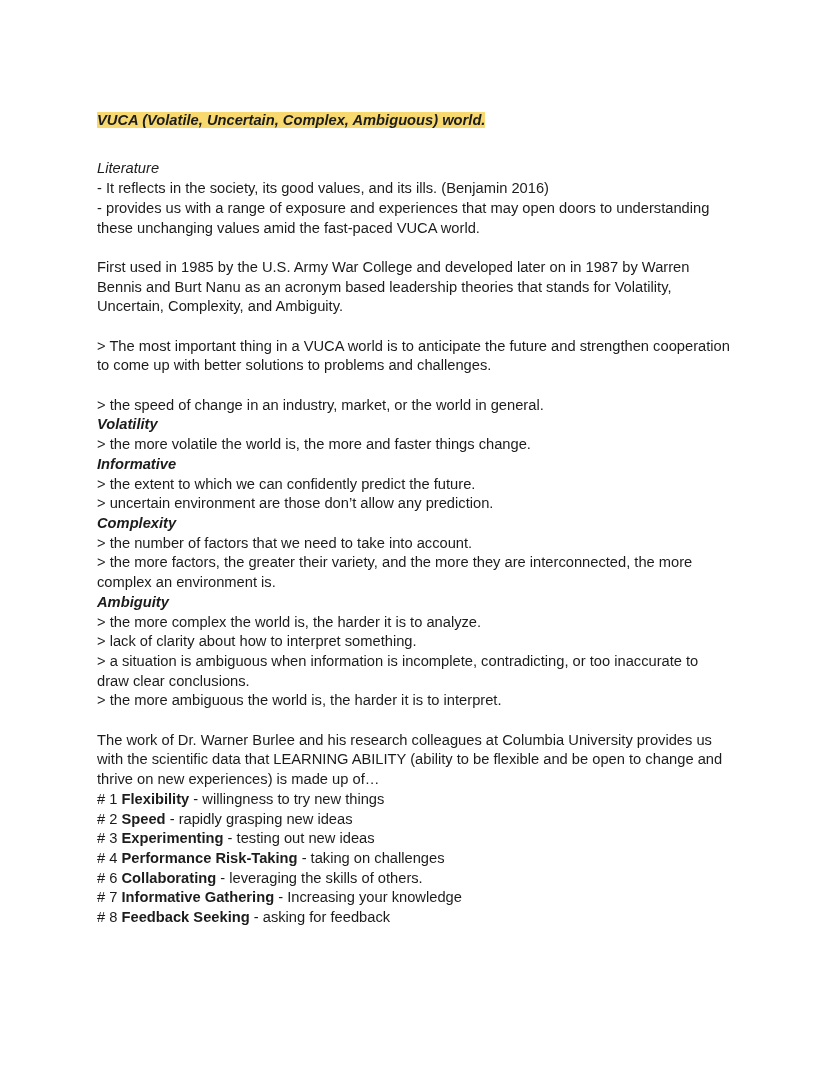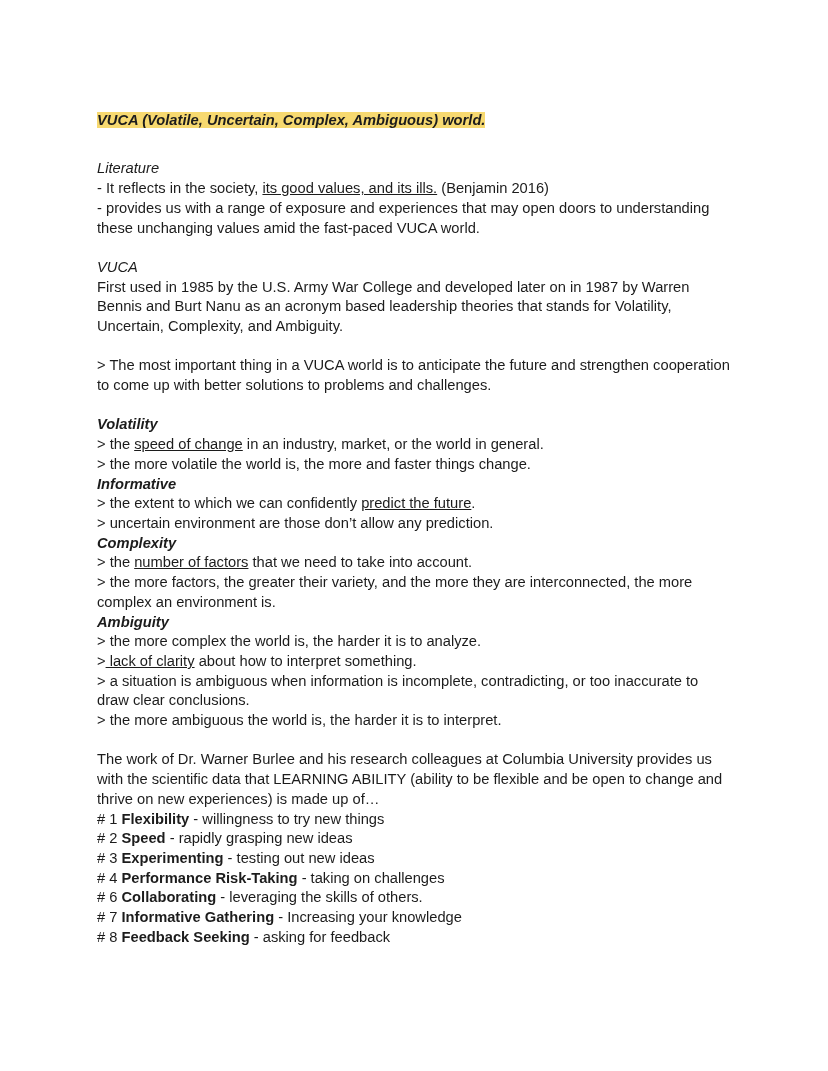--- a/index.html
+++ b/index.html
@@ -29,41 +29,40 @@
     padding: 0;
   }
   p.blank {
     height: 19.7px;
   }
   p.title-para {
     margin-bottom: 9px;
   }
   .b  { font-weight: bold; }
   .i  { font-style: italic; }
-  .u  { text-decoration: underline; }
+  .u  { }
   .hl { background-color: var(--hl, #f7d970); }
 </style>
 </head>
 <body>
 
 <div class="page" style="background: rgb(255, 255, 255); color: rgb(28, 28, 28);">
   <div class="doc-content" id="doc">
       <p class="title-para"><span class="b i hl">VUCA (Volatile, Uncertain, Complex, Ambiguous) world.</span></p>
       <p class="blank">&nbsp;</p>
       <p><span class="i">Literature</span></p>
       <p><span>- It reflects in the society, </span><span class="u">its good values, and its ills.</span><span> (Benjamin 2016)</span></p>
       <p><span>- provides us with a range of exposure and experiences that may open doors to understanding these unchanging values amid the fast-paced VUCA world.</span></p>
       <p class="blank">&nbsp;</p>
-      <p><span class="i">VUCA</span></p>
       <p><span>First used in 1985 by the U.S. Army War College and developed later on in 1987 by Warren Bennis and Burt Nanu as an acronym based leadership theories that stands for Volatility, Uncertain, Complexity, and Ambiguity.</span></p>
       <p class="blank">&nbsp;</p>
       <p><span>&gt; The most important thing in a VUCA world is to anticipate the future and strengthen cooperation to come up with better solutions to problems and challenges.</span></p>
       <p class="blank">&nbsp;</p>
+      <p><span>&gt; the </span><span class="u">speed of change</span><span> in an industry, market, or the world in general.</span></p>
       <p><span class="b i">Volatility</span></p>
-      <p><span>&gt; the </span><span class="u">speed of change</span><span> in an industry, market, or the world in general.</span></p>
       <p><span>&gt; the more volatile the world is, the more and faster things change.</span></p>
       <p><span class="b i">Informative</span></p>
       <p><span>&gt; the extent to which we can confidently </span><span class="u">predict the future</span><span>.</span></p>
       <p><span>&gt; uncertain environment are those don’t allow any prediction.</span></p>
       <p><span class="b i">Complexity</span></p>
       <p><span>&gt; the </span><span class="u">number of factors</span><span> that we need to take into account.</span></p>
       <p><span>&gt; the more factors, the greater their variety, and the more they are interconnected, the more complex an environment is.</span></p>
       <p><span class="b i">Ambiguity</span></p>
       <p><span>&gt; the more complex the world is, the harder it is to analyze.</span></p>
       <p><span>&gt;</span><span class="u"> lack of clarity</span><span> about how to interpret something.</span></p>

